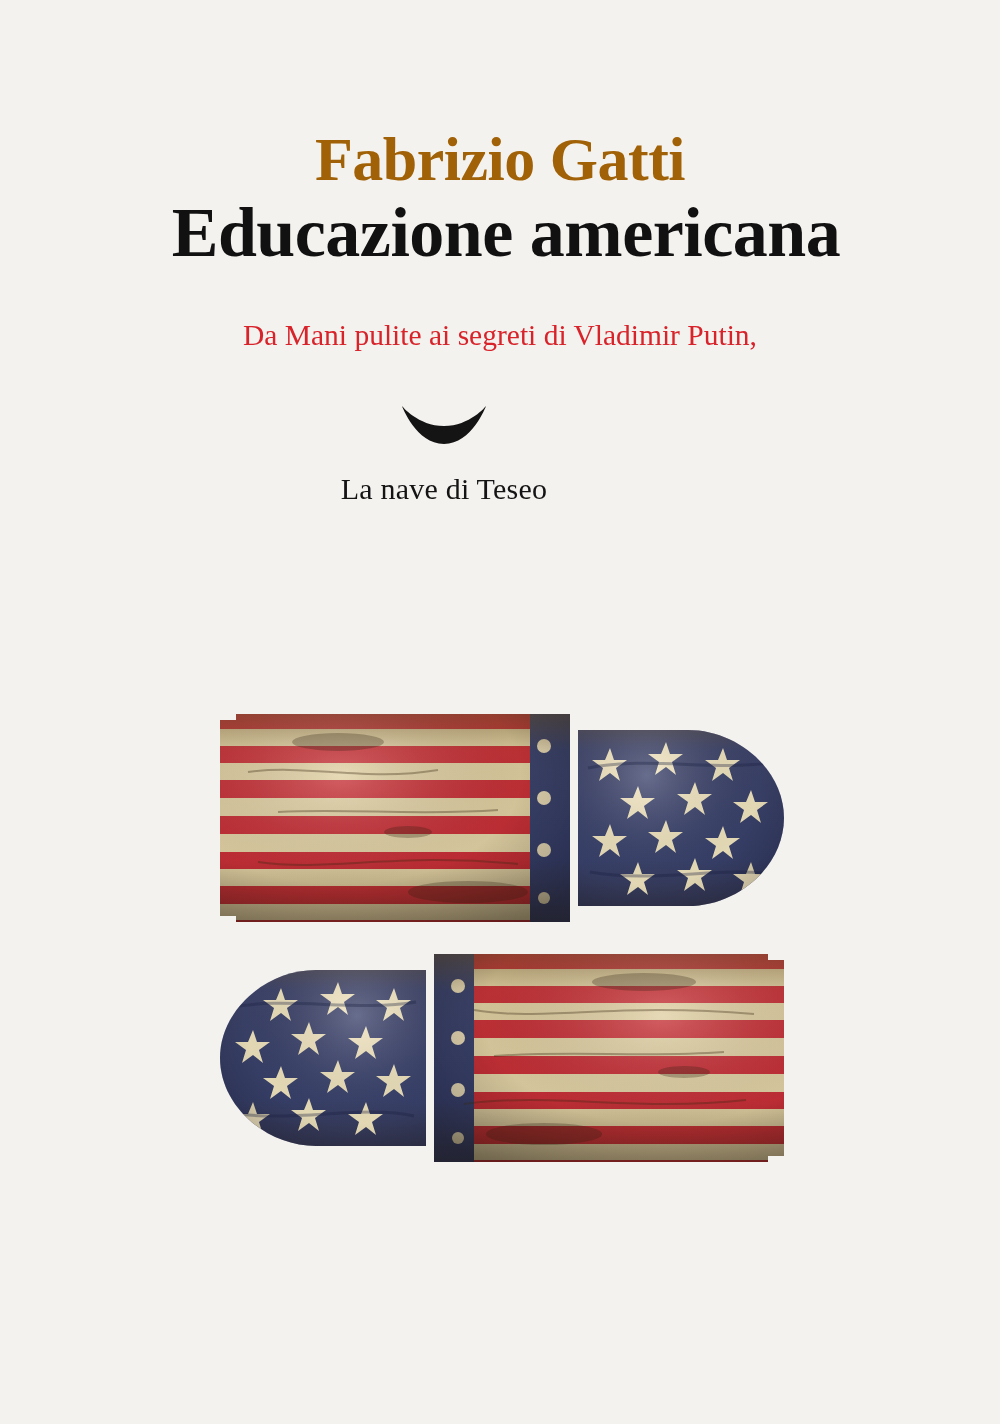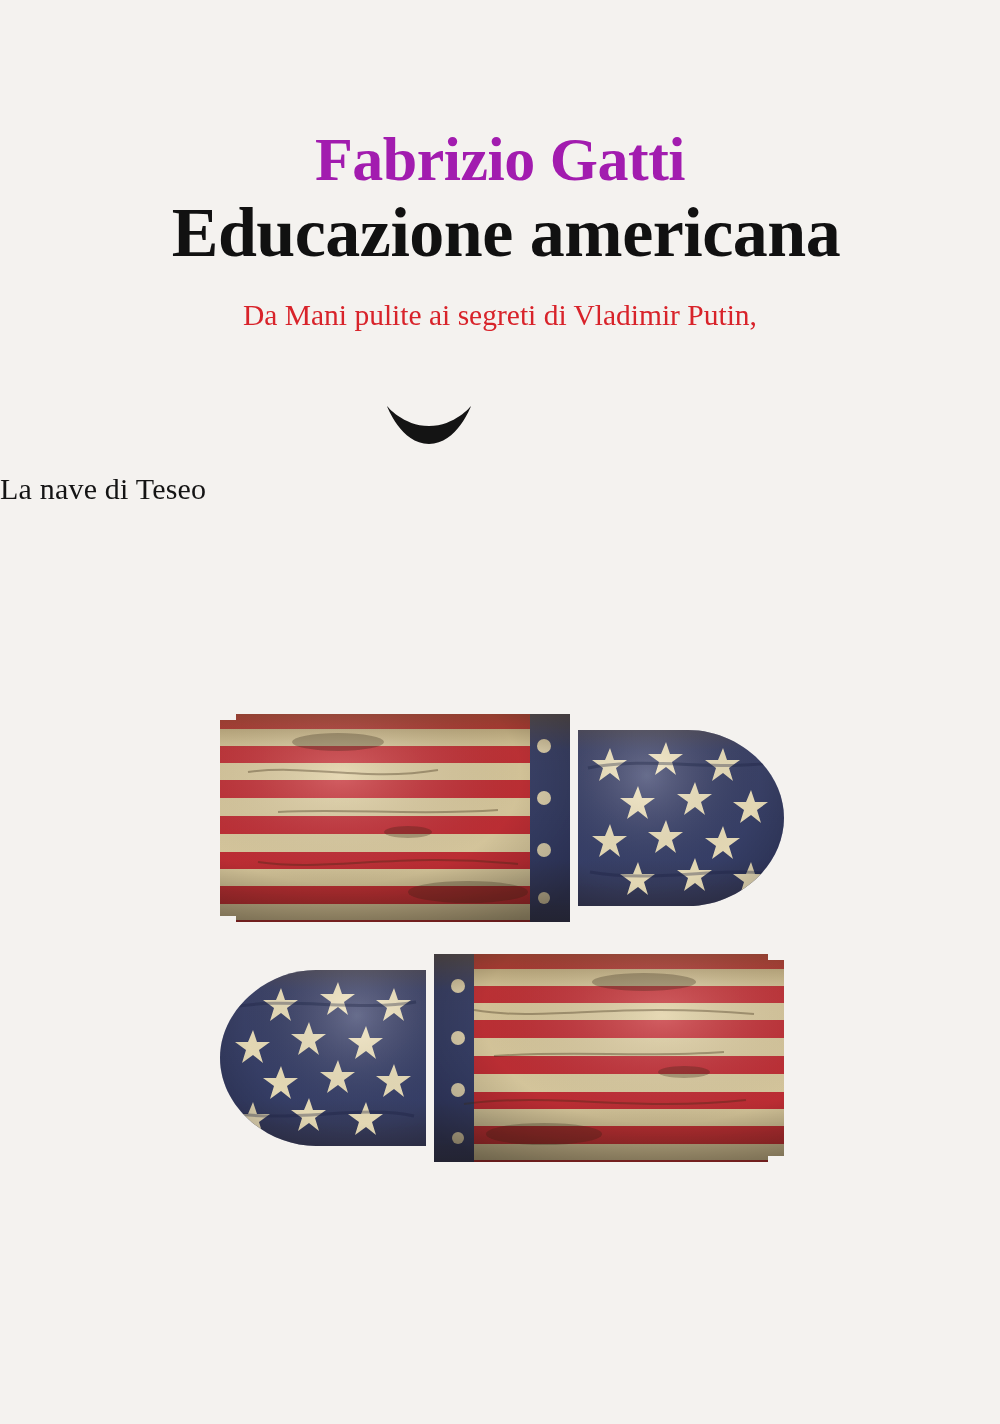--- a/index.html
+++ b/index.html
@@ -26,48 +26,48 @@
     top: 128px;
     width: 1000px;
     text-align: center;
   }
   .author {
     font-family: "Liberation Serif", serif;
     font-weight: bold;
     font-size: 62px;
     line-height: 1.0;
     letter-spacing: -0.5px;
-    color: #a21caf;
+    color: #a16207;
     margin: 0 0 8px 0;
   }
   .title {
     font-family: "Liberation Serif", serif;
     font-weight: bold;
     font-size: 70px;
     line-height: 1.0;
     letter-spacing: -0.5px;
     color: #111111;
     margin: 0;
     padding-left: 12px;
   }
   .subtitle {
-    margin-top: 26px;
+    margin-top: 46px;
     font-family: "Liberation Serif", serif;
     font-size: 29.5px;
     line-height: 1.47;
     color: #d8232a;
   }
   .subtitle div { white-space: nowrap; }
 
   .logo-wrap {
     position: absolute;
-    left: 0;
+    left: 15px;
     top: 400px;
     width: 858px;
-    text-align: left;
+    text-align: center;
   }
   .smile {
     display: block;
     margin: 0 auto;
   }
   .publisher {
     margin-top: 26px;
     font-family: "Liberation Serif", serif;
     font-size: 30px;
     color: #141414;

